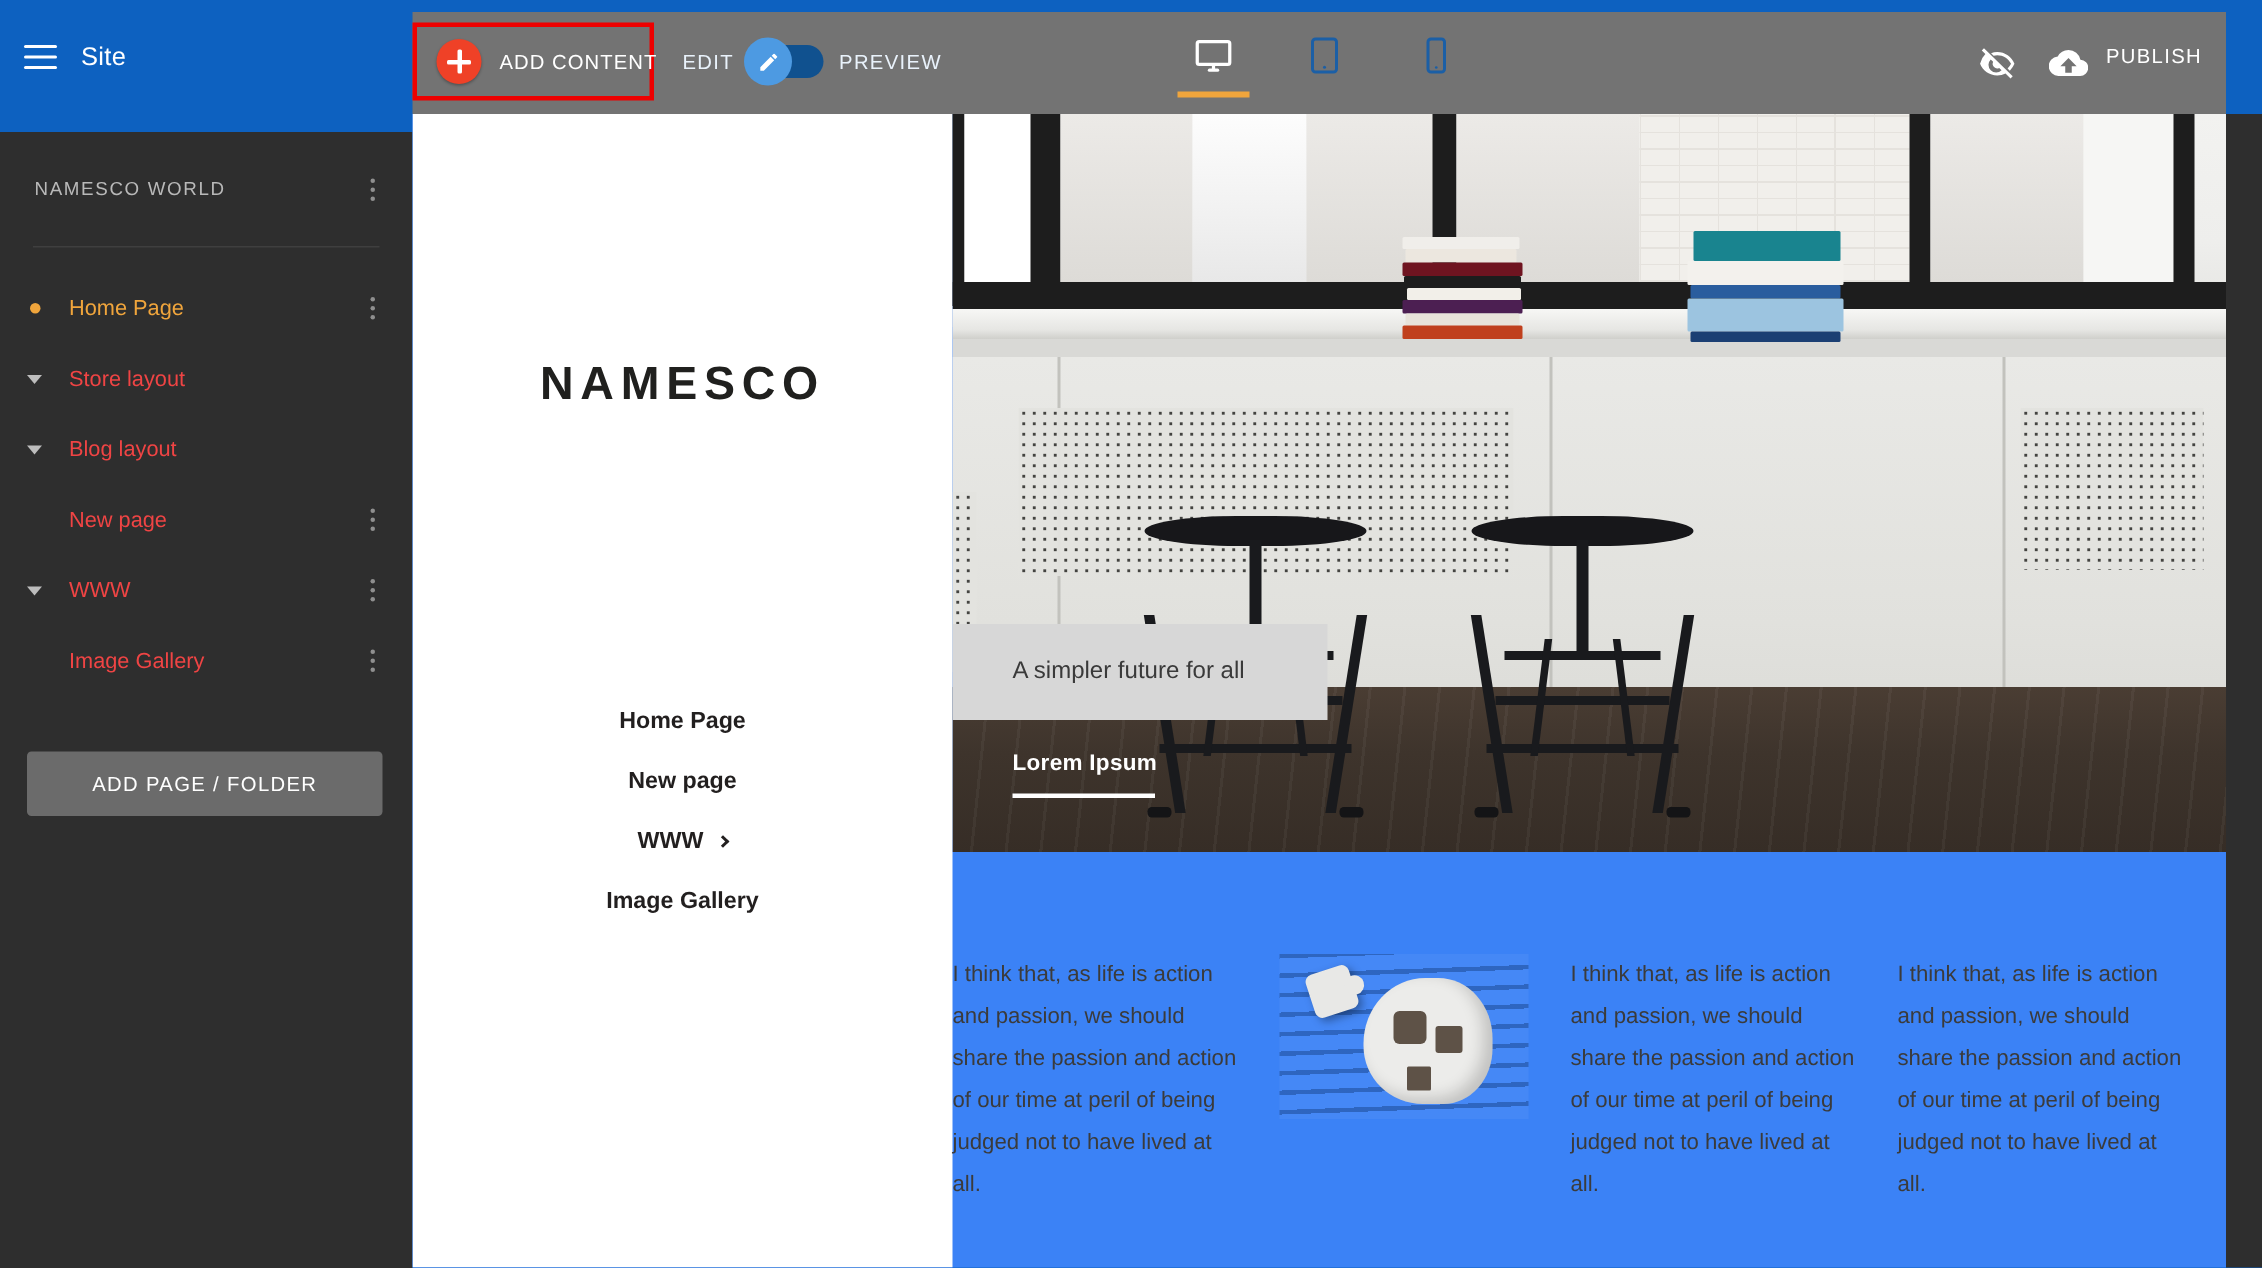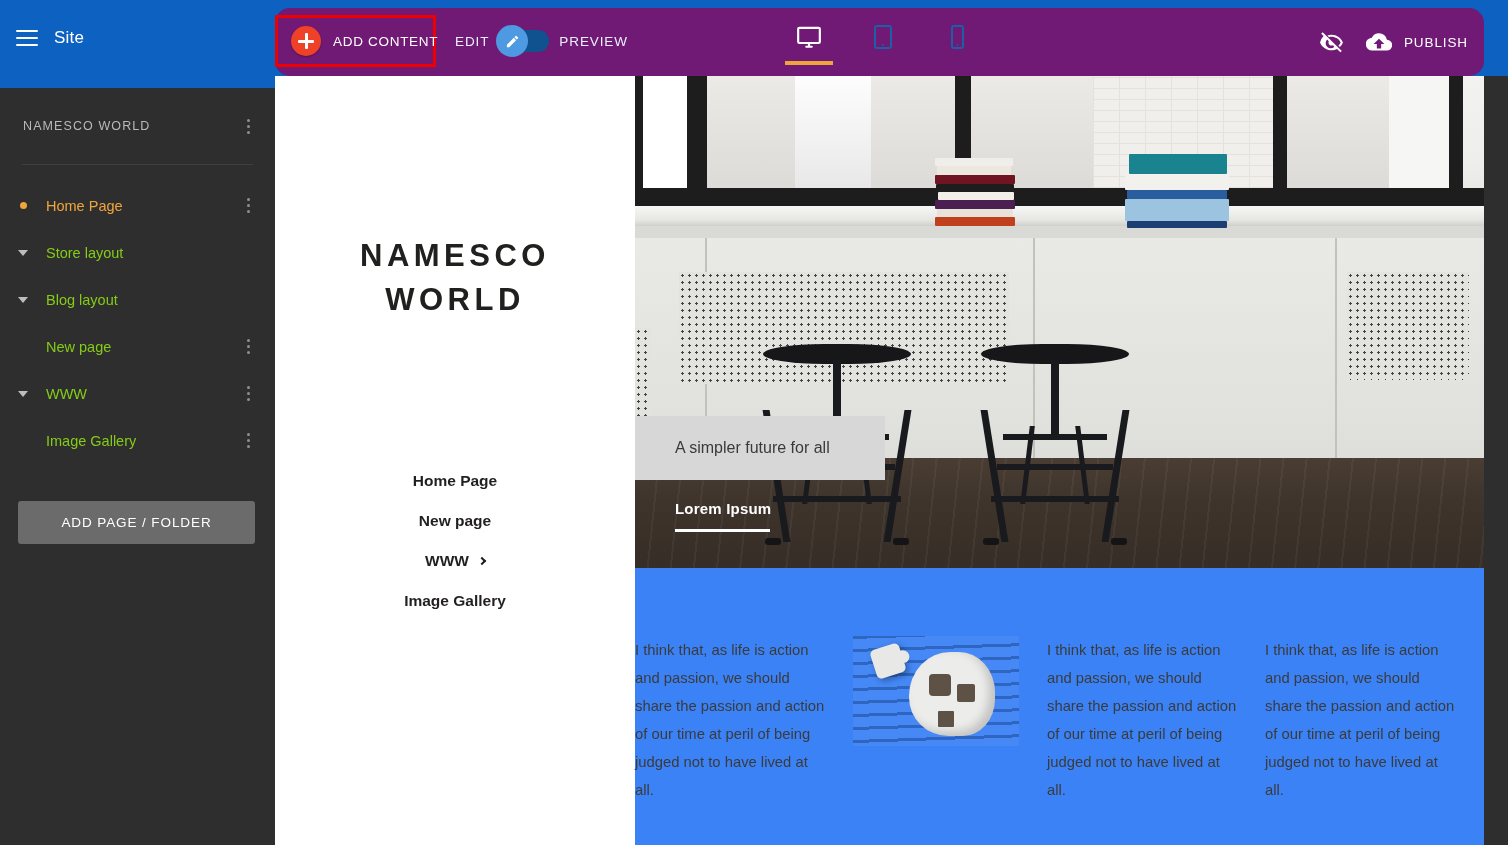--- a/index.html
+++ b/index.html
@@ -19,22 +19,21 @@
     position: absolute; left: 0; top: 0; width: 275px; height: 76px;
     display: flex; align-items: center; padding-left: 16px; gap: 16px;
   }
   #hamburger-icon { width: 22px; height: 16px; display: flex; flex-direction: column;
     justify-content: space-between; cursor: pointer; }
   #hamburger-icon i { display: block; height: 2px; background: #fff; border-radius: 1px; }
   #site-label { color: #fff; font-size: 17px; letter-spacing: .2px; }
 
   #toolbar-main {
     position: absolute; left: 275px; top: 8px; width: 1209px; height: 68px;
-    background: #701a75;
-    border-radius: 15px;
+    background: #737373;
   }
 
   #add-content-btn {
     position: absolute; left: 0px; top: 7px; height: 52px; width: 161px;
     display: flex; align-items: center; gap: 12px; padding-left: 13px;
     border: 3px solid #ee0000; cursor: pointer;
   }
   #plus-circle {
     width: 30px; height: 30px; border-radius: 50%; background: #ef4127;
     position: relative; flex: 0 0 auto; box-shadow: 0 1px 2px rgba(0,0,0,.3);
@@ -62,21 +61,21 @@
 
   #device-switcher {
     position: absolute; left: 512px; top: 16px; display: flex; align-items: flex-start; gap: 30px;
   }
   .device-btn { width: 44px; display: flex; flex-direction: column; align-items: center; cursor: pointer; }
   .device-btn svg { display: block; }
   .device-underline { width: 48px; height: 4px; background: #f0a53c; margin-top: 11px; }
   .device-underline.off { background: transparent; }
 
   #publish-group {
-    position: absolute; right: 16px; top: 22px; display: flex; align-items: center; gap: 22px;
+    position: absolute; right: 16px; top: 22px; display: flex; gap: 22px;
   }
   #eye-off-icon, #cloud-upload-icon { display: flex; align-items: center; cursor: pointer; }
   #publish-label { color: #fff; font-size: 13.5px; letter-spacing: .9px; margin-left: -10px; }
 
   
   #sidebar {
     position: absolute; left: 0; top: 88px; width: 275px; height: 769px;
     background: #2e2e2e;
   }
   #site-header-row {
@@ -91,21 +90,21 @@
 
   #page-tree { margin-top: 17px; }
   .tree-row {
     position: relative; height: 47px; display: flex; align-items: center;
     padding-right: 18px; cursor: pointer;
   }
   .tree-marker { width: 46px; flex: 0 0 auto; display: flex; align-items: center; justify-content: center; }
   .dot-marker { width: 7px; height: 7px; border-radius: 50%; background: #f0a53c; display: block; }
   .caret-marker { width: 0; height: 0; border-left: 5px solid transparent;
     border-right: 5px solid transparent; border-top: 6px solid #bdbdbd; display: block; }
-  .tree-label { flex: 1 1 auto; font-size: 14.5px; color: #84cc16; }
+  .tree-label { flex: 1 1 auto; font-size: 14.5px; color: #ef4444; }
   .tree-label.active { color: #f0a53c; }
   .kebab.hidden { visibility: hidden; }
 
   #add-page-btn {
     position: absolute; left: 18px; top: 413px; width: 237px; height: 43px;
     background: #6b6b6b; border-radius: 3px; color: #fff;
     display: flex; align-items: center; justify-content: center;
     font-size: 13.5px; letter-spacing: .9px; cursor: pointer;
   }
 
@@ -402,21 +401,20 @@
   <div id="add-page-btn">ADD PAGE / FOLDER</div>
 </div>
 
 <div id="right-gutter"></div>
 
 <div id="canvas">
 
   <div id="site-left-col">
     <div id="site-logo">
       <div>NAMESCO</div>
-      <div>WORLD</div>
     </div>
 
     <div id="site-nav">
       <div class="nav-item">
         <span>Home Page</span>
       </div>
       <div class="nav-item">
         <span>New page</span>
       </div>
       <div class="nav-item">

